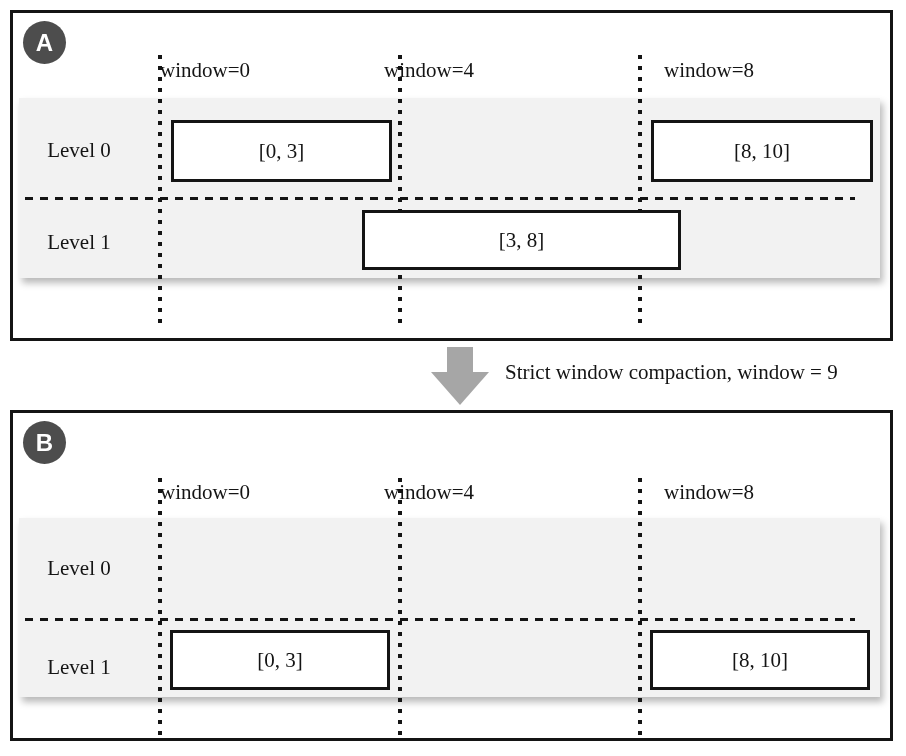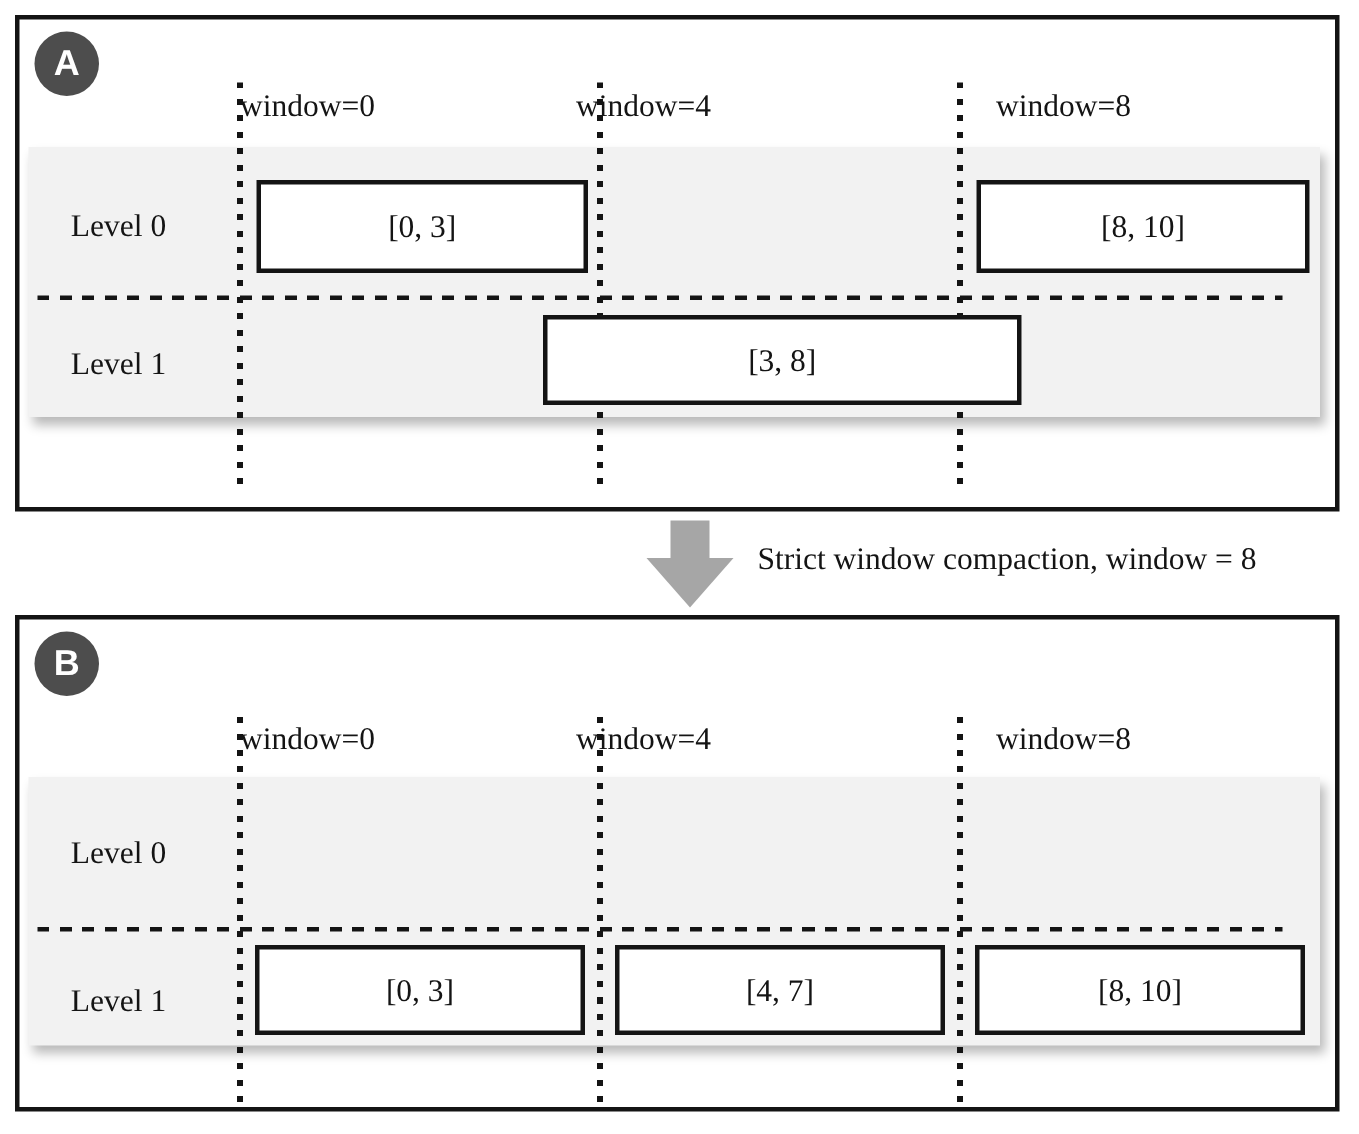--- a/index.html
+++ b/index.html
@@ -108,33 +108,32 @@
     <div class="window-label col-2">window=8</div>
     <div class="vline col-2"></div>
     <div class="ibox row-0" style="left: 158px; width: 221px;">[0, 3]</div>
     <div class="ibox row-0" style="left: 638px; width: 222px;">[8, 10]</div>
     <div class="ibox row-1" style="left: 349px; width: 319px;">[3, 8]</div>
   </section>
 
 <div class="transition">
   <div class="arrow-shaft"></div>
   <div class="arrow-head"></div>
-  <div class="transition-label">Strict window compaction, window = 8</div>
+  <div class="transition-label">Strict window compaction, window = 9</div>
 </div>
 
 <section class="panel panel-b">
   <div class="badge">
     <span>B</span>
   </div>
   <div class="band"></div>
   <div class="dashed"></div>
   <div class="level-label row-0">Level 0</div>
   <div class="level-label row-1">Level 1</div>
 <div class="window-label col-0">window=0</div>
     <div class="vline col-0"></div>
     <div class="window-label col-1">window=4</div>
     <div class="vline col-1"></div>
     <div class="window-label col-2">window=8</div>
     <div class="vline col-2"></div>
     <div class="ibox row-1" style="left: 157px; width: 220px;">[0, 3]</div>
-    <div class="ibox row-1" style="left: 397px; width: 220px;">[4, 7]</div>
     <div class="ibox row-1" style="left: 637px; width: 220px;">[8, 10]</div>
   </section>
 
 </body></html>

